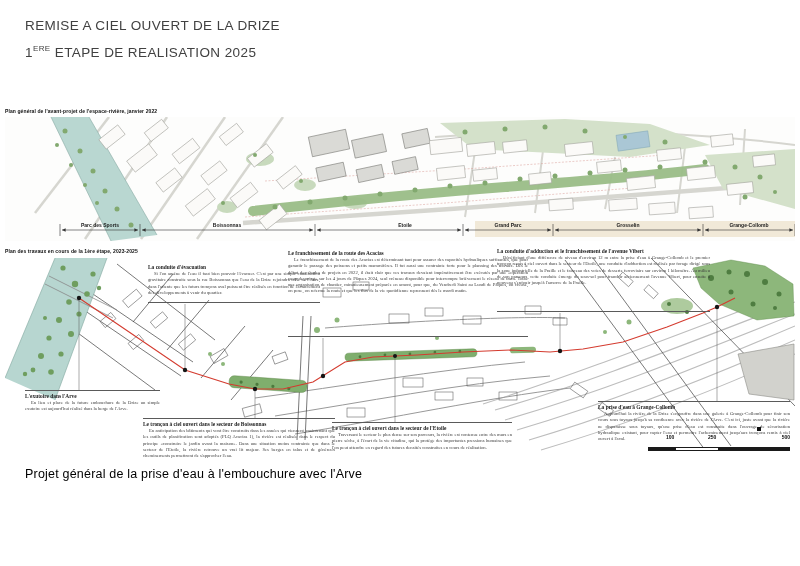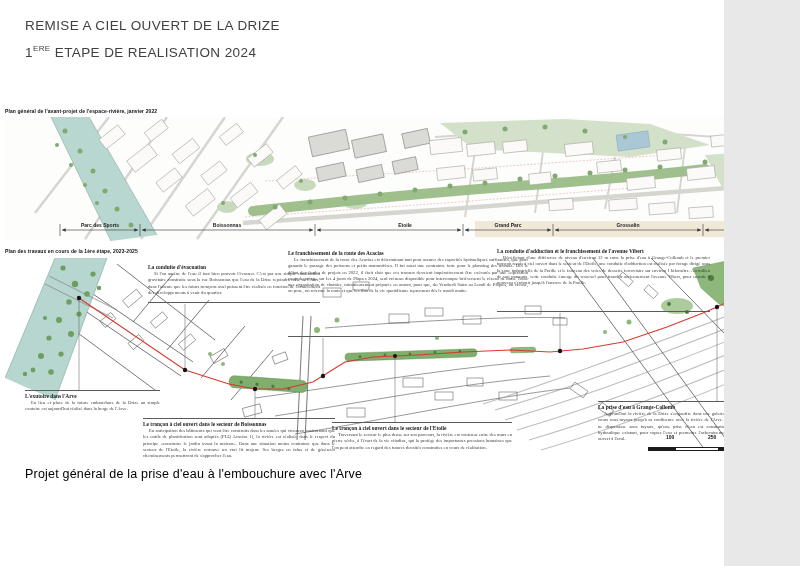--- a/index.html
+++ b/index.html
@@ -1,16 +1,16 @@
 <!DOCTYPE html>
 <html><head>
 <meta charset="utf-8">
 <style>
   html,body{margin:0;padding:0;background:#e8e8e8;}
-  .sheet{position:relative;width:724px;height:566px;background:#ffffff;overflow:hidden;
+  .sheet{position:relative;width:800px;height:566px;background:#ffffff;overflow:hidden;
          font-family:"Liberation Sans",sans-serif;}
   .doc-title{position:absolute;left:25px;top:14px;font-size:13.5px;font-weight:500;
              letter-spacing:.4px;color:#414141;line-height:23px;}
   .doc-title sup{font-size:8px;}
   .map-caption{position:absolute;font-size:5px;font-weight:700;color:#0f0f0f;letter-spacing:.1px;}
   .map-box{position:absolute;left:5px;}
   .ann{position:absolute;font-family:"Liberation Serif",serif;color:#3d3d3d;}
   .ann h4{margin:0 0 1px 0;font-size:5.4px;font-weight:700;color:#1c1c1c;font-family:"Liberation Serif",serif;}
   .ann p{margin:0;font-size:4.7px;line-height:1.33;text-align:justify;text-indent:6px;}
   .ann.top{border-bottom:.6px solid #5a5a5a;}
@@ -24,21 +24,21 @@
   .scalebar .seg-light{background:#ffffff;height:100%;}
   .mini-square{position:absolute;width:4px;height:4px;background:#111;}
 </style>
 </head>
 <body>
 
 <div class="sheet">
 
   <div class="doc-title">
     <div>REMISE A CIEL OUVERT DE LA DRIZE</div>
-    <div><span>1</span><sup>ERE</sup><span> ETAPE DE REALISATION 2024</span></div>
+    <div><span>1</span><sup>ERE</sup><span> ETAPE DE REALISATION 2025</span></div>
   </div>
 
   <div class="map-caption" style="left:5px;top:108px;">Plan général de l'avant-projet de l'espace-rivière, janvier 2022</div>
 
   <div class="map-box" style="top:117px;width:790px;height:124px;">
     <svg width="790" height="124" viewBox="0 0 790 124">
       <defs>
         <marker id="arR" markerWidth="7" markerHeight="7" refX="6" refY="3" orient="auto">
             <path d="M0,0 L6,3 L0,6 z" fill="#333"></path>
           </marker>

